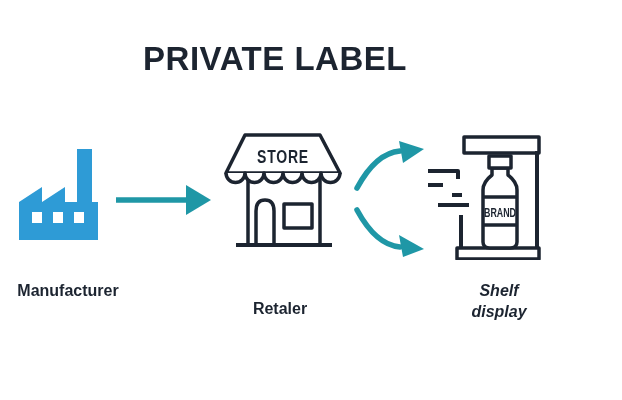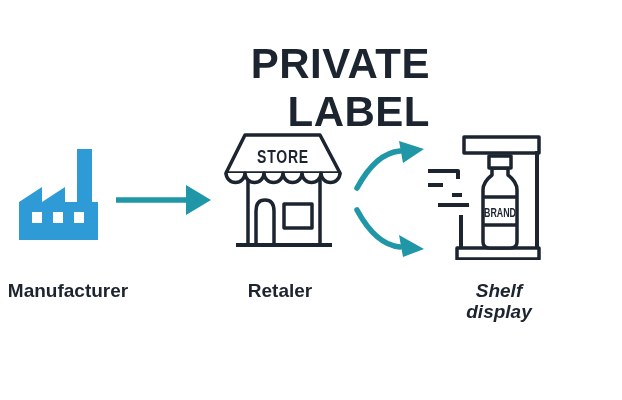--- a/index.html
+++ b/index.html
@@ -1,25 +1,25 @@
 <!DOCTYPE html>
 <html style="--navy: #1C2430; --blue: #2E9BD6; --teal: #1F97A6; --background: #FFFFFF;"><head>
 <meta charset="utf-8">
 <style>
   * { margin:0; padding:0; box-sizing:border-box; }
   html,body { background:#fff; }
   body { font-family:"Liberation Sans", sans-serif; }
   .canvas { position:relative; width:622px; height:400px; background:var(--background,#fff); overflow:hidden; }
   .abs { position:absolute; }
-  .title { left:120px; top:40px; width:310px; text-align:right;
-           font-size:42px; font-weight:bold; letter-spacing:.5px; color:var(--navy,#1C2430); }
-  .node-label { top:280px; text-align:center; font-size:19px; font-weight:600;
+  .title { left:120px; top:40px; width:310px; text-align:center;
+           font-size:33px; font-weight:bold; letter-spacing:.5px; color:var(--navy,#1C2430); }
+  .node-label { top:280px; text-align:center; font-size:16px; font-weight:600;
                 color:var(--navy,#1C2430); line-height:21px; }
   .lbl-manufacturer { left:0; width:136px; }
-  .lbl-retailer { left:230px; width:100px; }
+  .lbl-retailer { left:230px; width:100px;margin-top:18px; }
   .lbl-shelf { left:454px; width:90px;font-style:italic; }
 
   
   .outline { fill:#fff; stroke:var(--navy,#1C2430); stroke-width:3.5; stroke-linejoin:round; }
   .line    { fill:none; stroke:var(--navy,#1C2430); stroke-width:3.5; stroke-linejoin:round; }
   .thick   { stroke-width:4; }
   .fill-blue  { fill:var(--blue,#2E9BD6); stroke:none; }
   .fill-white { fill:#fff; stroke:none; }
   .fill-teal  { fill:var(--teal,#1F97A6); stroke:none; }
   .teal-line  { fill:none; stroke:var(--teal,#1F97A6); stroke-width:5.5; }

